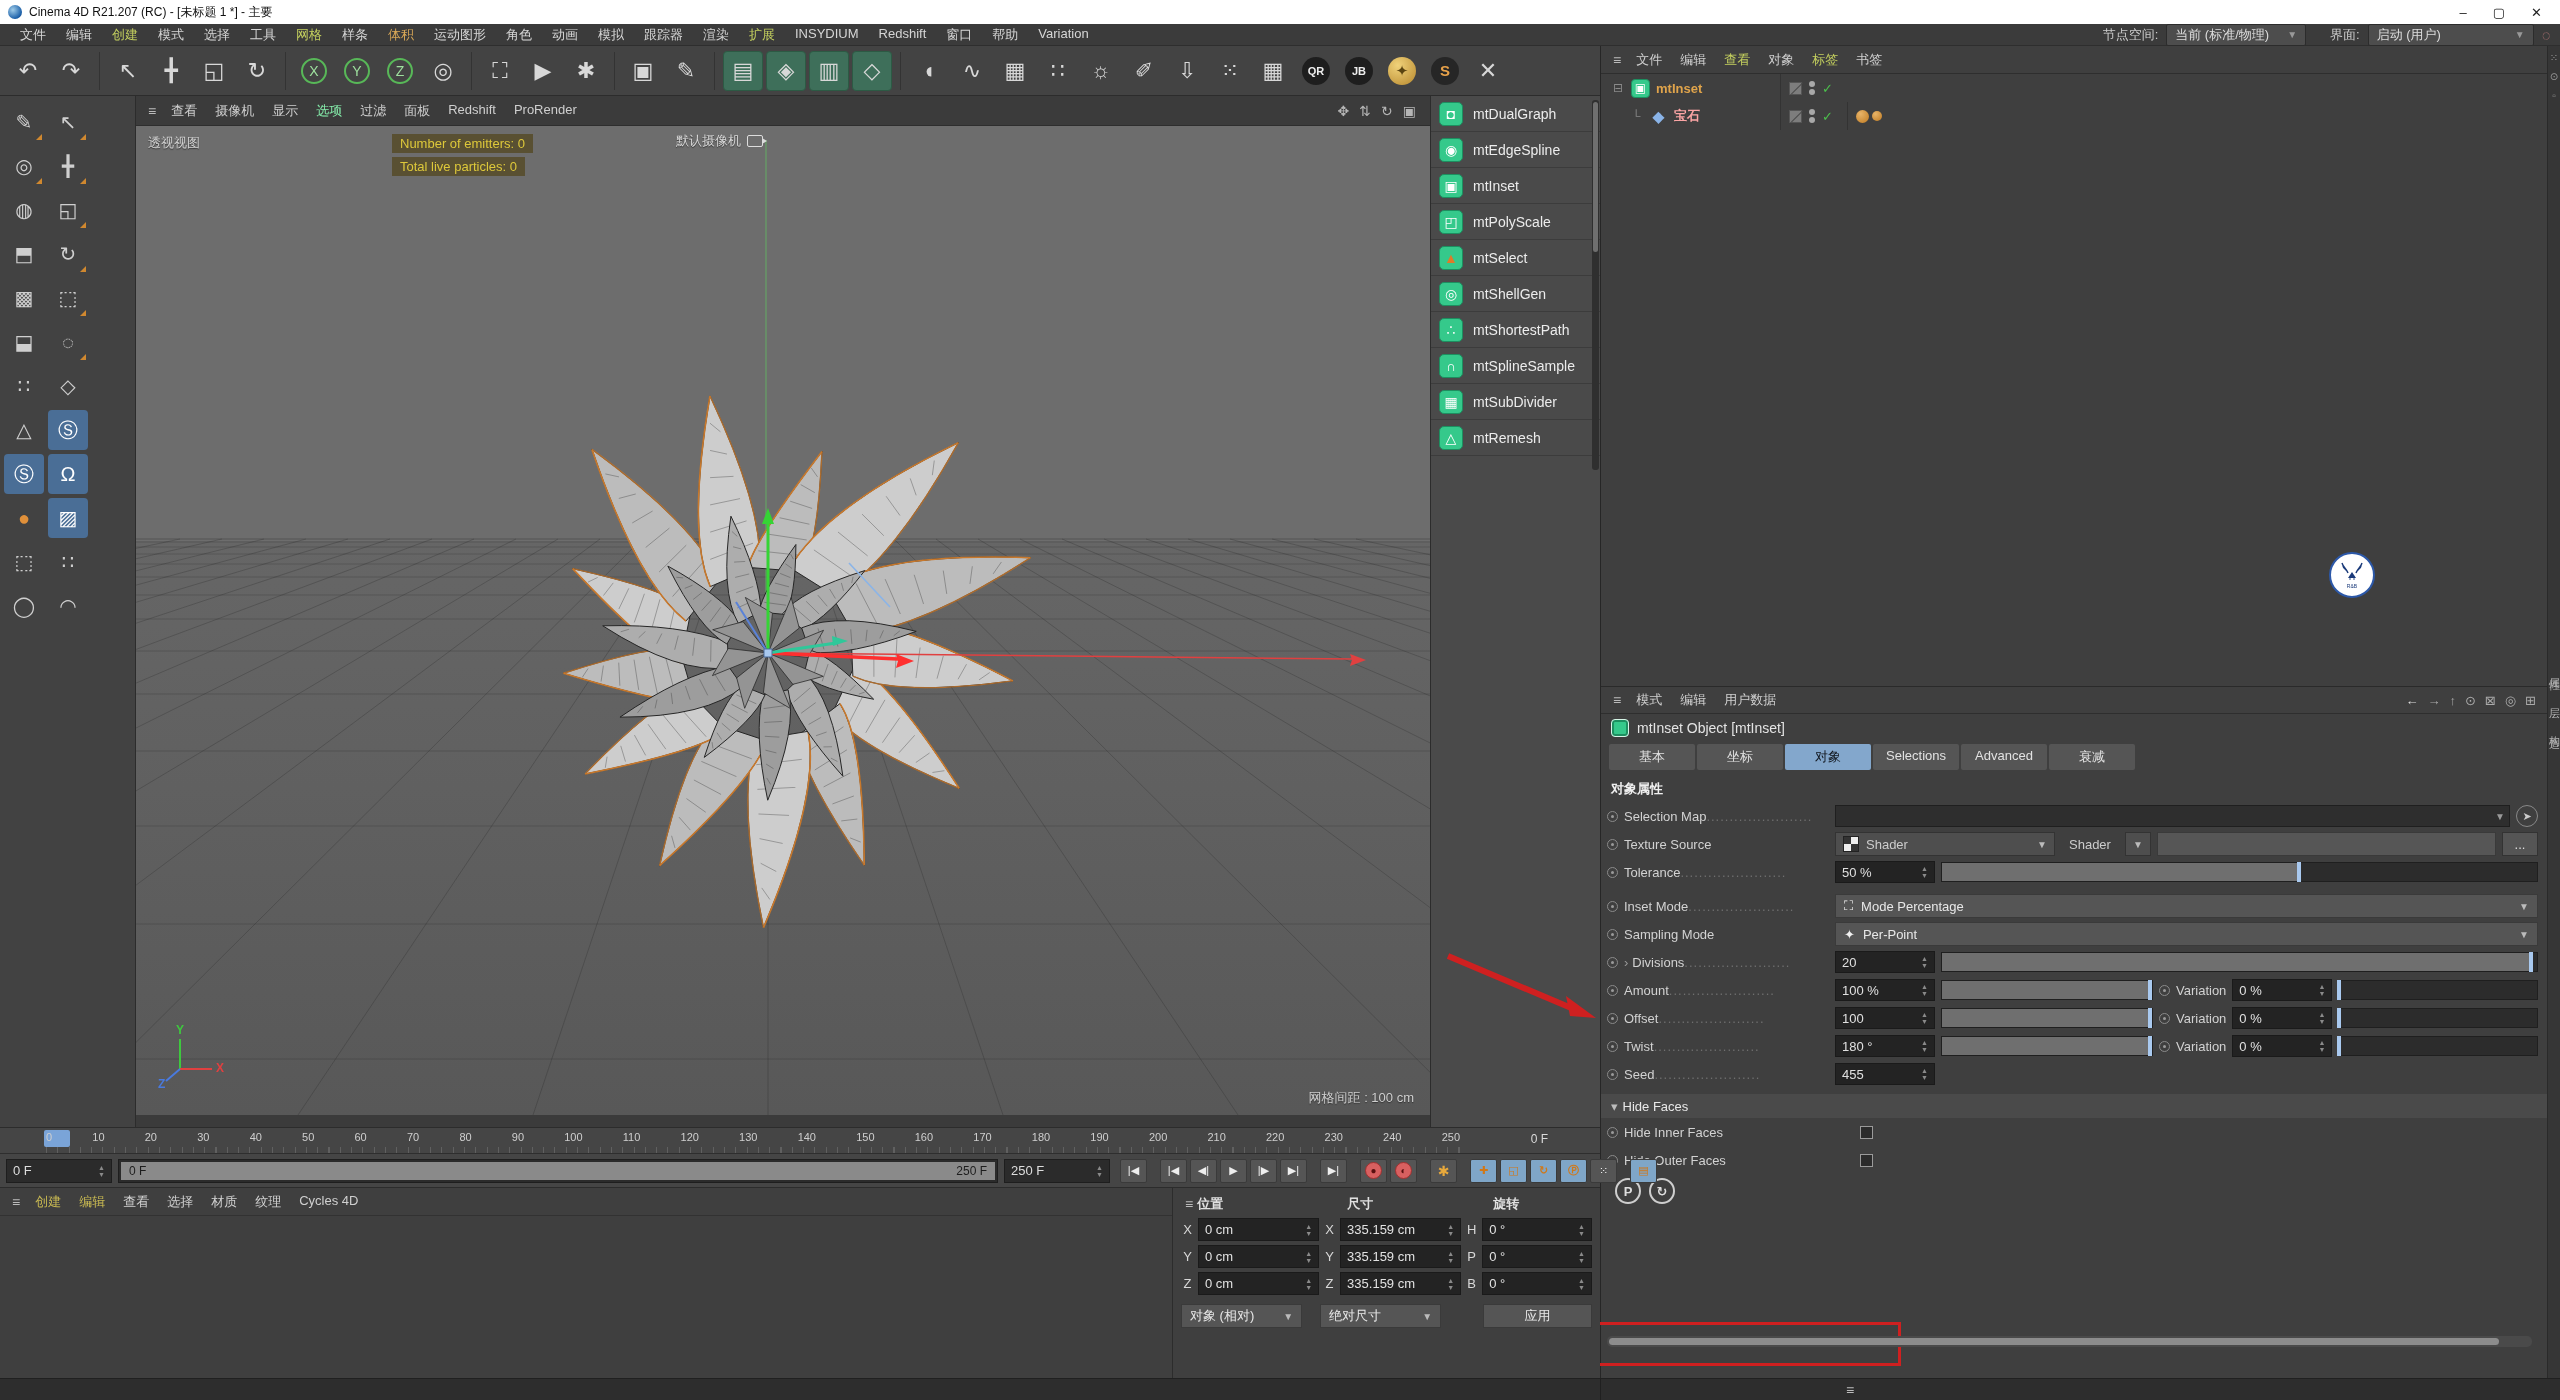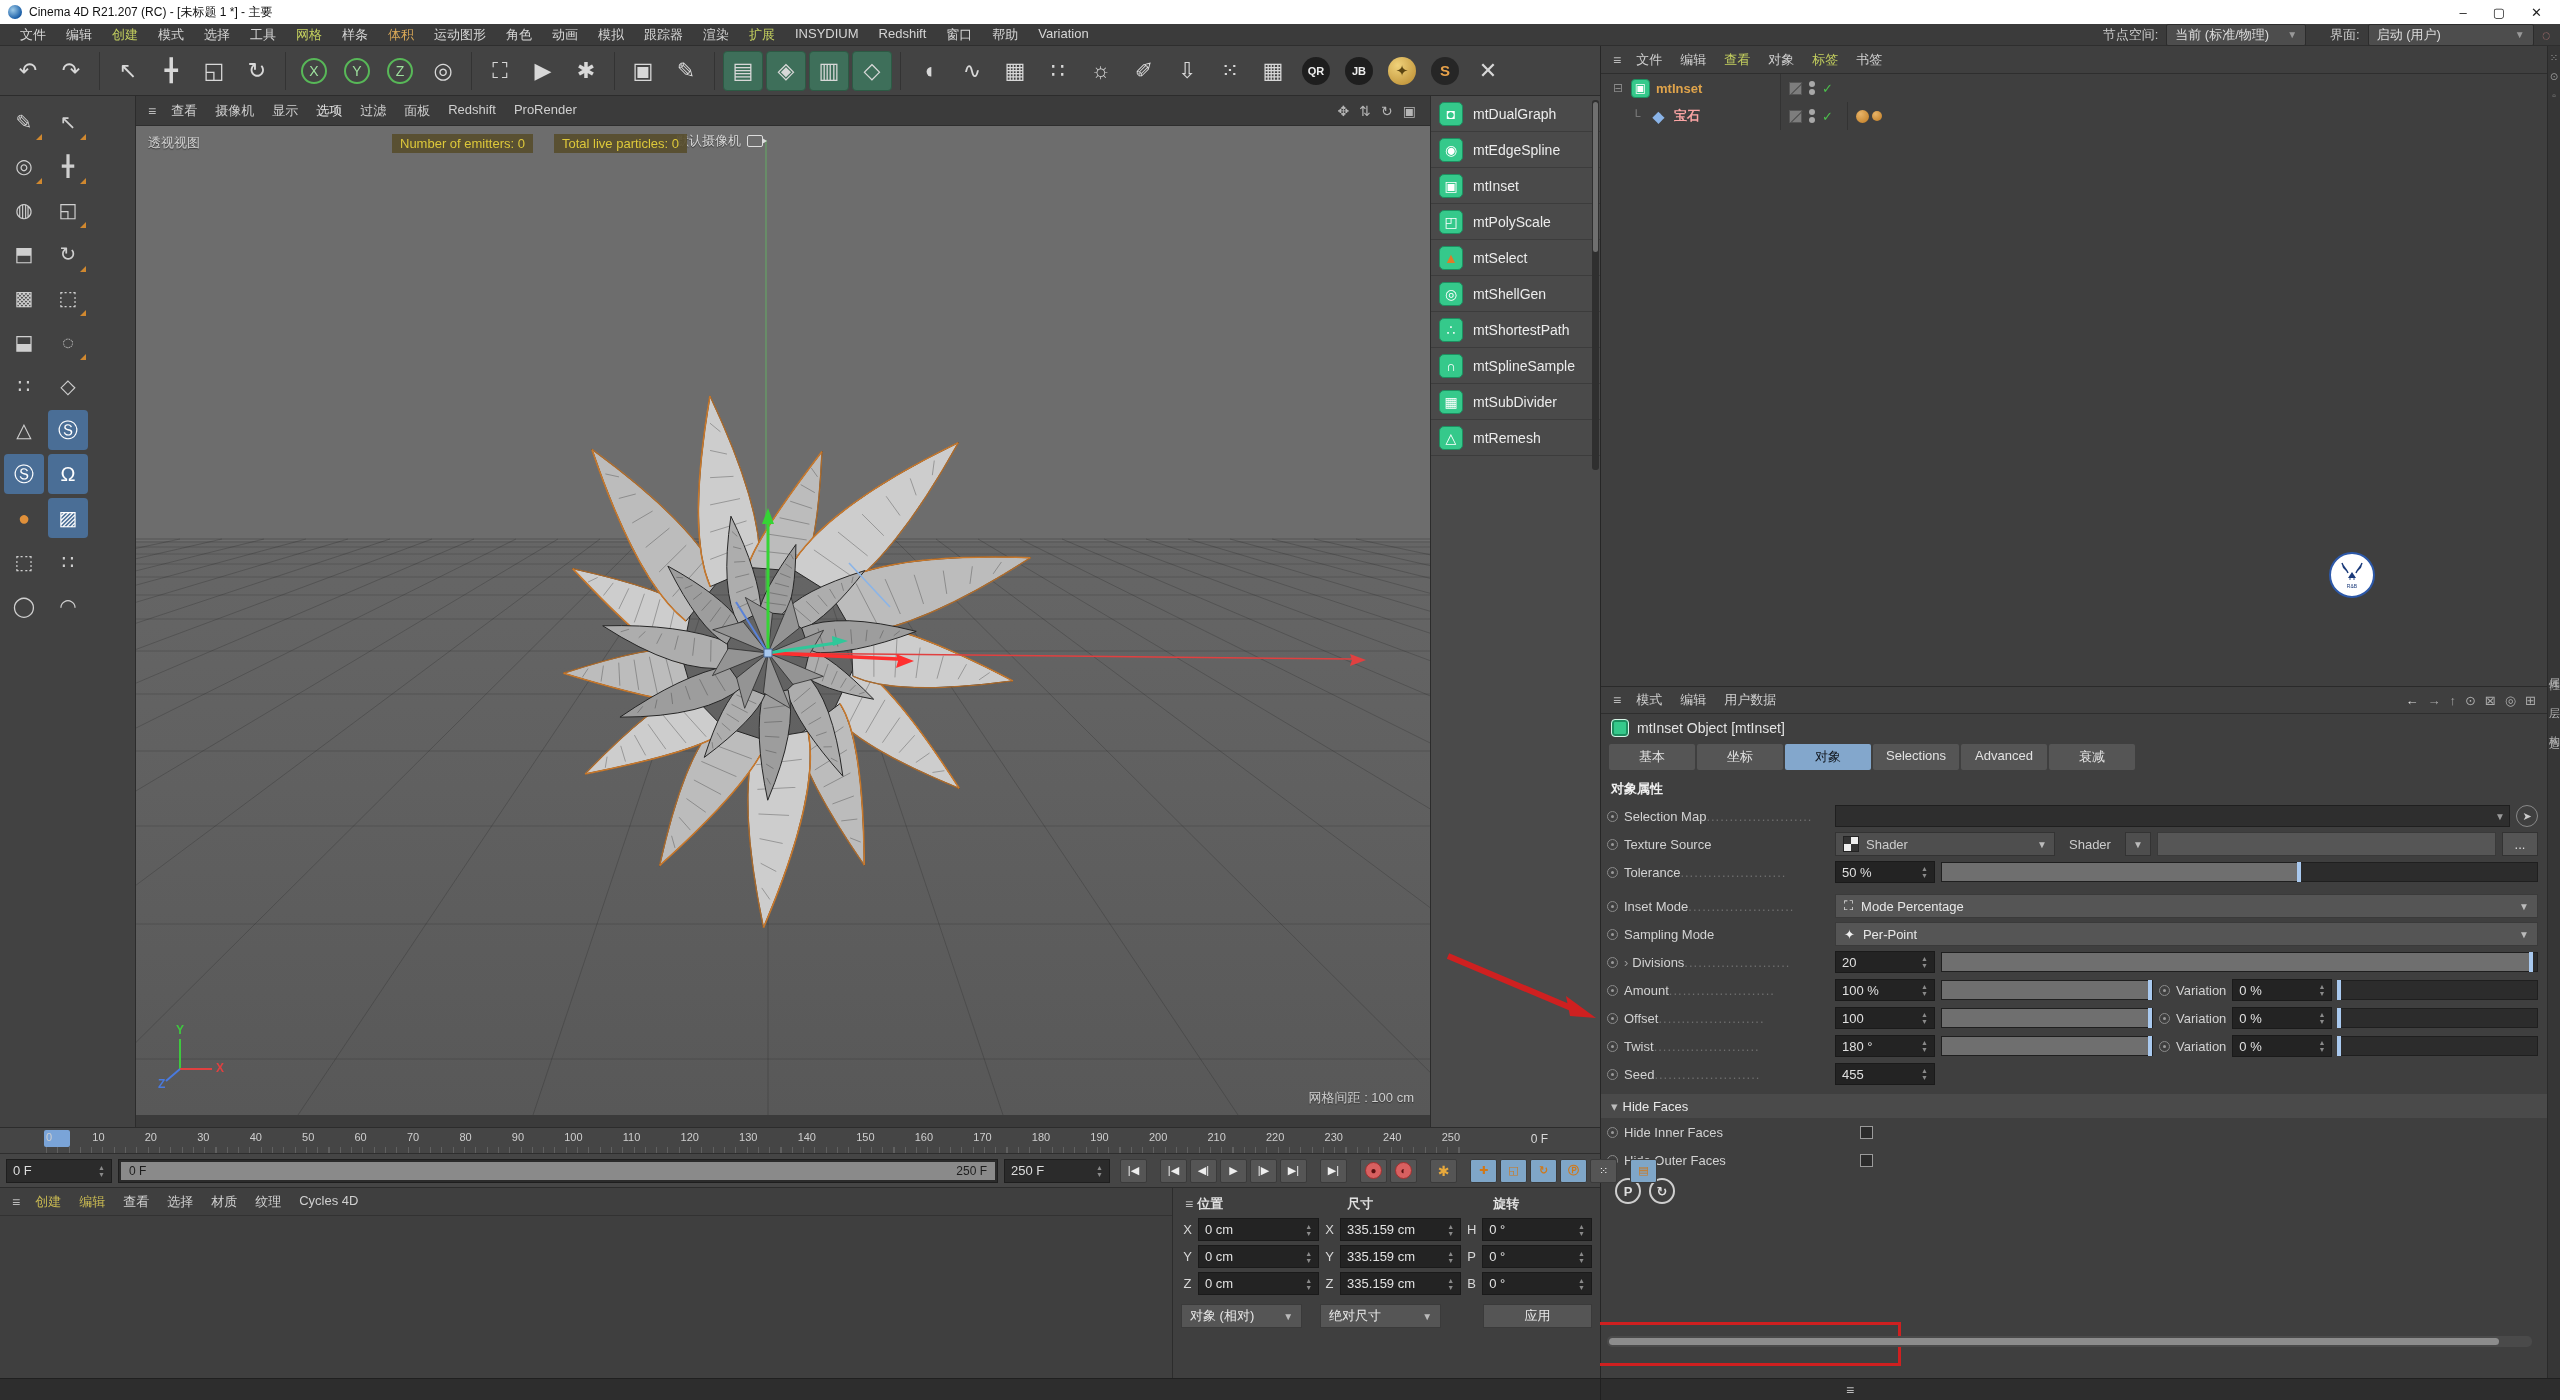--- a/index.html
+++ b/index.html
@@ -40,28 +40,28 @@
   .lefttools{left:0;top:96px;width:136px;height:1031px;background:#424242;border-right:1px solid #2c2c2c;padding:6px 4px;display:grid;grid-template-columns:42px 42px;grid-auto-rows:42px;gap:2px;align-content:start;}
   .ltbtn{position:relative;width:40px;height:40px;border-radius:4px;display:flex;align-items:center;justify-content:center;font-size:20px;color:#cfcfcf;}
   .ltbtn.corner::after{content:"";position:absolute;right:2px;bottom:2px;border-left:6px solid transparent;border-bottom:6px solid #d0882f;}
   .ltbtn.active{background:#4a6e96;color:#fff;}
   .ltbtn.orange{color:#e0903a;}
 
   
   .vp{left:136px;top:96px;width:1294px;height:1031px;background:#3b3b3b;}
   .vpmenu{position:absolute;left:0;top:0;width:100%;height:30px;background:#3b3b3b;display:flex;align-items:center;padding:0 8px;gap:2px;border-bottom:1px solid #2e2e2e;}
   .vpmenu .mitem{padding:0 9px;color:#cfcfcf;}
-  .vpmenu .sel{color:#e5e5e5;text-align:center;}
+  .vpmenu .sel{color:#86efac;text-align:center;}
   .vpmenu-right{margin-left:auto;display:flex;gap:10px;color:#b5b5b5;font-size:14px;padding-right:6px;}
   .canvas{position:absolute;left:0;top:30px;width:1294px;height:989px;background:linear-gradient(#6d6d6d 0 42%,#666 42%,#585858);overflow:hidden;}
   .vplabel{position:absolute;left:12px;top:8px;color:#d2d2d2;text-shadow:0 1px 1px #333;}
   .camlabel{position:absolute;left:540px;top:6px;color:#d8d8d8;display:flex;align-items:center;gap:6px;text-shadow:0 1px 1px #333;}
   .camicon{width:16px;height:12px;border:1px solid #ddd;border-radius:2px;position:relative;}
   .camicon::after{content:"";position:absolute;right:-5px;top:2px;border-top:3px solid transparent;border-bottom:3px solid transparent;border-left:5px solid #ddd;}
-  .hud{position:absolute;left:256px;top:8px;display:flex;flex-direction:row;gap:21px;}
+  .hud{position:absolute;left:256px;top:8px;display:flex;flex-direction:column;gap:4px;}
   .hudline{background:rgba(88,78,46,.92);color:#ddc83a;padding:2px 8px;width:max-content;font-size:13px;}
   .gridinfo{position:absolute;right:16px;bottom:8px;color:#cfcfcf;text-shadow:0 1px 1px #333;}
   .triad{position:absolute;left:22px;bottom:26px;width:70px;height:60px;}
   .triad .lbl{position:absolute;font-size:12px;font-weight:bold;}
 
   
   .mtpanel{left:1430px;top:96px;width:170px;height:1031px;background:#4a4a4a;border-left:1px solid #2c2c2c;}
   .mtrow{display:flex;align-items:center;gap:10px;height:36px;padding:0 8px;border-bottom:1px solid #3c3c3c;}
   .mticon{width:24px;height:24px;border-radius:5px;background:#35c98b;border:1px solid #1d8f60;color:#fff;display:flex;align-items:center;justify-content:center;font-size:14px;flex:none;}
   .mtrow.orange-glyph .mticon{color:#e07a28;}

